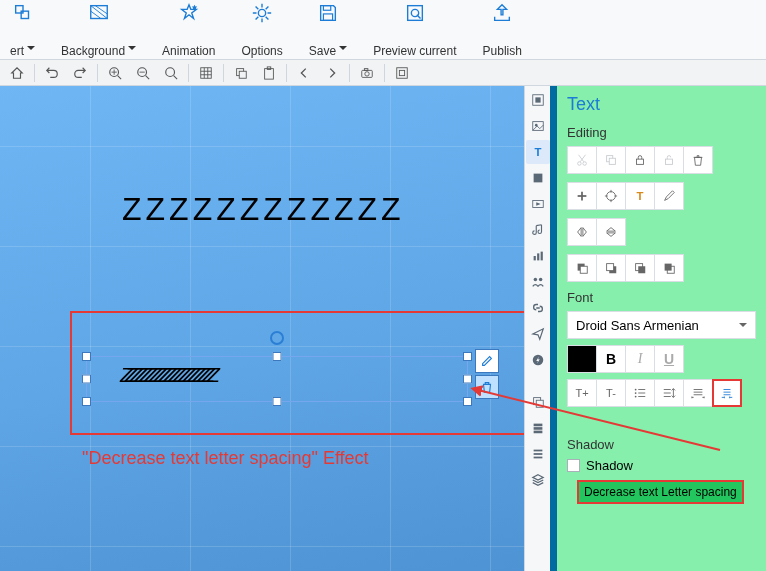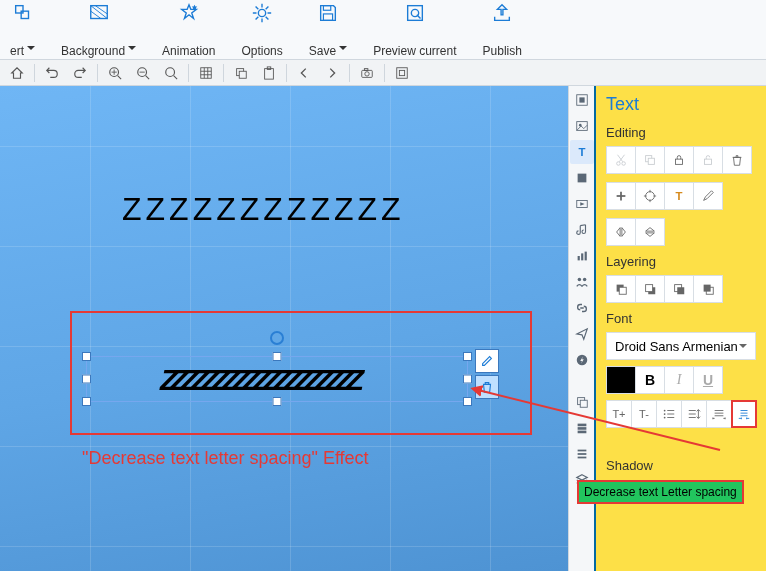--- a/index.html
+++ b/index.html
@@ -21,21 +21,21 @@
   .body { position: absolute; top: 86px; left: 0; right: 0; bottom: 0; display: flex; }
   .canvas-wrap { flex: 1; position: relative; overflow: hidden; background: linear-gradient(170deg,#6fb6f5 0%, #5fa6e6 55%, #4e93d3 100%); }
   .grid-v, .grid-h { position: absolute; background: rgba(255,255,255,0.15); }
   .grid-v { top:0; bottom:0; width:1px; }
   .grid-h { left:0; right:0; height:1px; }
 
   .side-strip { width: 26px; background: #f5f7f9; border-left: 1px solid #d0d7de; display: flex; flex-direction: column; align-items: center; padding-top: 2px; gap: 2px; }
   .strip-btn { width: 24px; height: 24px; display: flex; align-items: center; justify-content: center; cursor: pointer; color: #5b6876; border-radius: 2px; }
   .strip-btn.active { background: #dbe9fb; color: #1c7cd6; }
 
-  .panel { width: 172px; background: #fde047; border-left: 2px solid #0369a1; padding: 8px 10px; overflow: hidden; }
+  .panel { width: 216px; background: #86efac; border-left: 7px solid #0369a1; padding: 8px 10px; overflow: hidden; }
   .panel-title { color: #1c7cd6; font-size: 18px; font-weight: 400; margin-bottom: 10px; }
   .panel-section { font-size: 13px; color: #333; margin: 6px 0 6px; }
   .btn-grid { display: flex; flex-wrap: wrap; gap: 0; margin-bottom: 8px; }
   .pbtn { width: 30px; height: 28px; border: 1px solid #d8dee4; background: #fff; display: flex; align-items: center; justify-content: center; cursor: pointer; color: #666; margin-left: -1px; }
   .pbtn:first-child { margin-left: 0; }
   .pbtn.disabled { color: #c8ccd0; cursor: default; }
   .font-select { width: 100%; height: 28px; border: 1px solid #d8dee4; background: #fff; display: flex; align-items: center; justify-content: space-between; padding: 0 8px; font-size: 13px; cursor: pointer; }
   .font-select::after { content: ""; border: 4px solid transparent; border-top-color: #666; margin-top: 4px; }
   .fmt-row { display: flex; margin-top: 6px; }
   .swatch { width: 30px; height: 28px; background: #000; border: 1px solid #d8dee4; margin-right: -1px; }
@@ -47,21 +47,21 @@
   .sp-btn.hl { border: 2px solid #e53935; position: relative; z-index: 2; }
   .tooltip-box { position: absolute; top: 480px; left: 577px; border: 2px solid #e53935; background: #22c55e; font-size: 12px; padding: 3px 5px; white-space: nowrap; z-index: 10; }
 
   
   .text1 { position: absolute; left: 122px; top: 105px; font-size: 32px; font-weight: 400; letter-spacing: 4px; color: #000; font-family: Arial, sans-serif; }
   .text2 { position: absolute; left: 122px; top: 175px; font-size: 30px; font-weight: 700; letter-spacing: 4px; color: #000; font-family: Arial, sans-serif; }
   .sel-box { position: absolute; border: 2px solid #e53935; left: 70px; top: 225px; width: 462px; height: 124px; }
   .sel-box2 { position: absolute; border: 1px solid #76a7ee; left: 86px; top: 270px; width: 382px; height: 46px; }
   .handle { position: absolute; width: 9px; height: 9px; background: #fff; border: 1px solid #3b78bd; }
   .rot { position: absolute; left: 50%; top: -26px; width: 14px; height: 14px; border: 2px solid #2a7fd4; border-radius: 50%; transform: translateX(-50%); }
-  .zzz { position: absolute; left: 120px; top: 277px; font-size: 30px; font-weight: 700; letter-spacing: -8px; color: #000; font-family: Arial, sans-serif; font-style: italic; white-space: nowrap; margin-left: 40px; }
+  .zzz { position: absolute; left: 120px; top: 277px; font-size: 21px; font-weight: 400; letter-spacing: -8px; color: #000; font-family: Arial, sans-serif; font-style: italic; white-space: nowrap; }
   .mini-icons { position: absolute; left: 475px; top: 263px; display: flex; flex-direction: column; gap: 2px; }
   .mini { width: 24px; height: 24px; background: #fff; border: 1px solid #3b78bd; display:flex; align-items:center; justify-content:center; }
   .mini.del { background:#bfe0ff; }
   .caption { position: absolute; left: 82px; top: 362px; color: #e53935; font-size: 18px; font-family: Arial; }
 
   .arrow { position: absolute; pointer-events: none; z-index: 5; }
 
   .shadow-chk { display: flex; align-items: center; gap: 6px; font-size: 13px; margin-top: 2px; }
   .chk { width: 13px; height: 13px; border: 1px solid #aab0b7; background: #fff; }
 </style>
@@ -419,21 +419,20 @@
             <path d="M7 3 L3 8 L7 13 Z M9 3 L13 8 L9 13 Z" fill="none" stroke="currentColor"></path>
           </svg>
         </div>
       <div class="pbtn">
           <svg width="14" height="14" viewBox="0 0 16 16">
             <path d="M3 7 L8 3 L13 7 Z M3 9 L8 13 L13 9 Z" fill="none" stroke="currentColor"></path>
           </svg>
         </div>
     </div>
 
-    <div class="panel-section">Layering</div>
     <div class="btn-grid">
       <div class="pbtn">
           <svg width="14" height="14" viewBox="0 0 16 16">
             <rect x="3" y="3" width="8" height="8" fill="currentColor"></rect>
             <rect x="6" y="6" width="8" height="8" fill="#fff" stroke="currentColor"></rect>
           </svg>
         </div>
       <div class="pbtn">
           <svg width="14" height="14" viewBox="0 0 16 16">
             <rect x="6" y="6" width="8" height="8" fill="currentColor"></rect>

